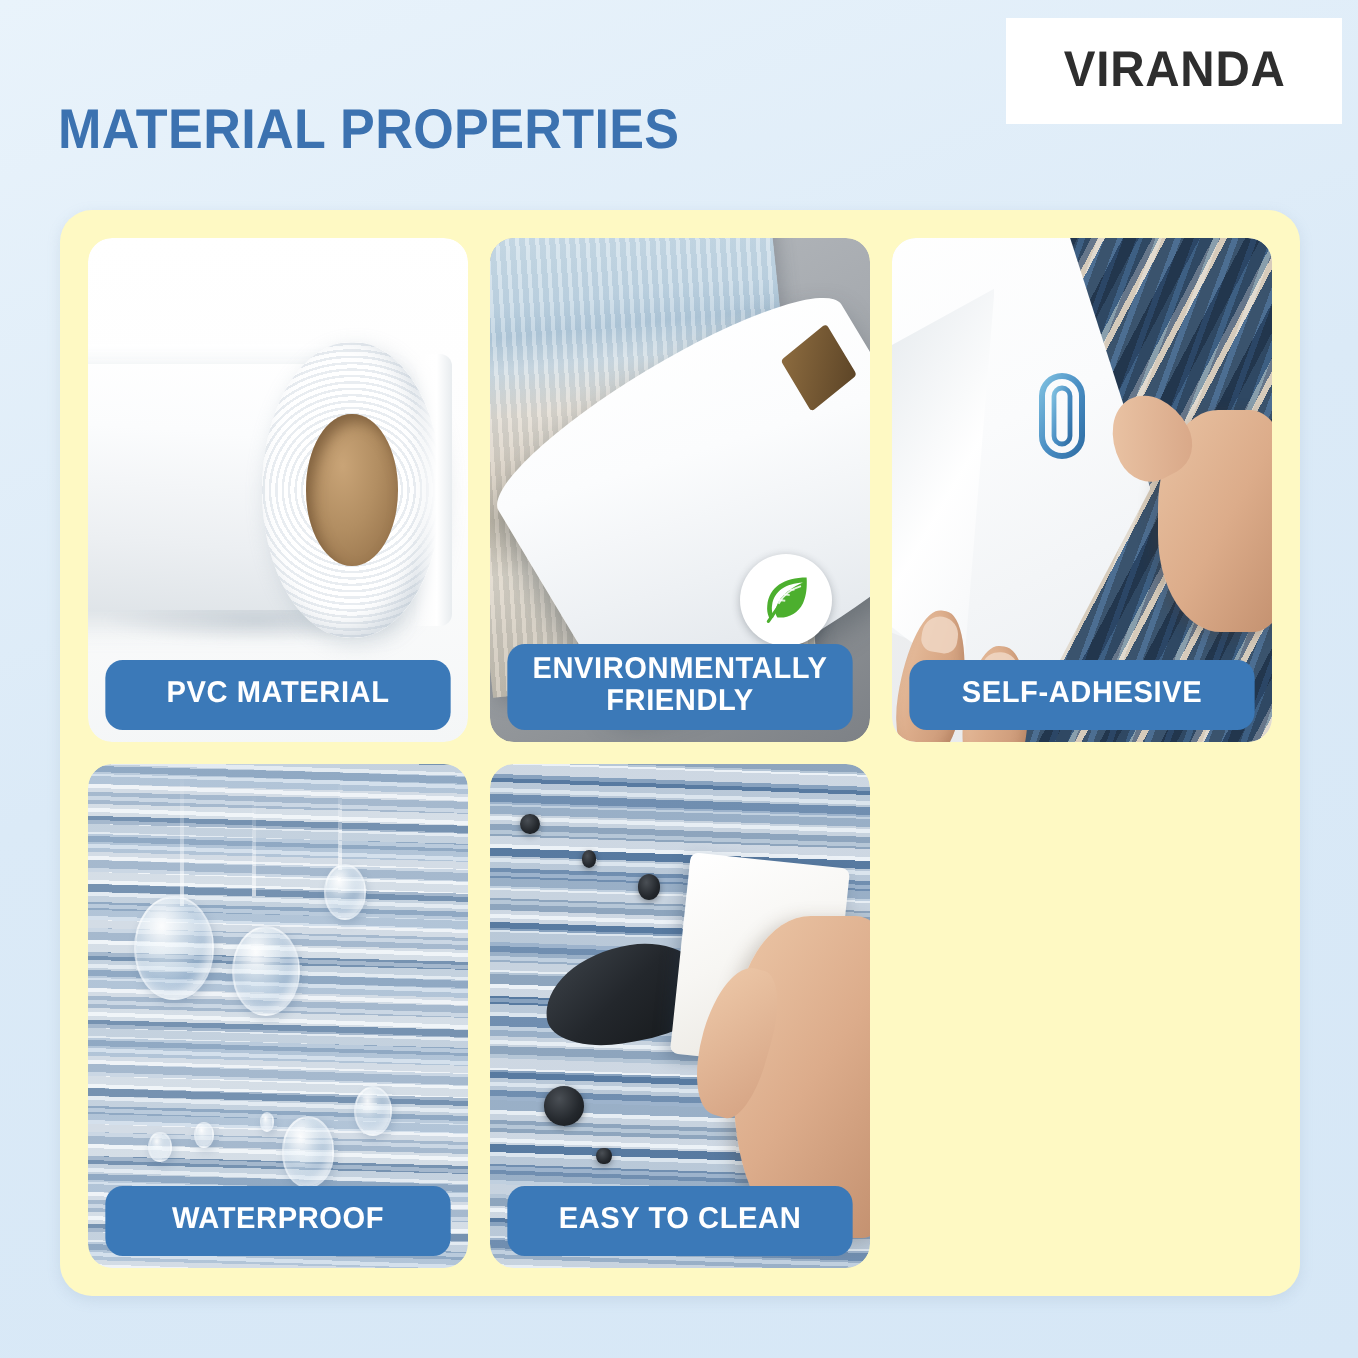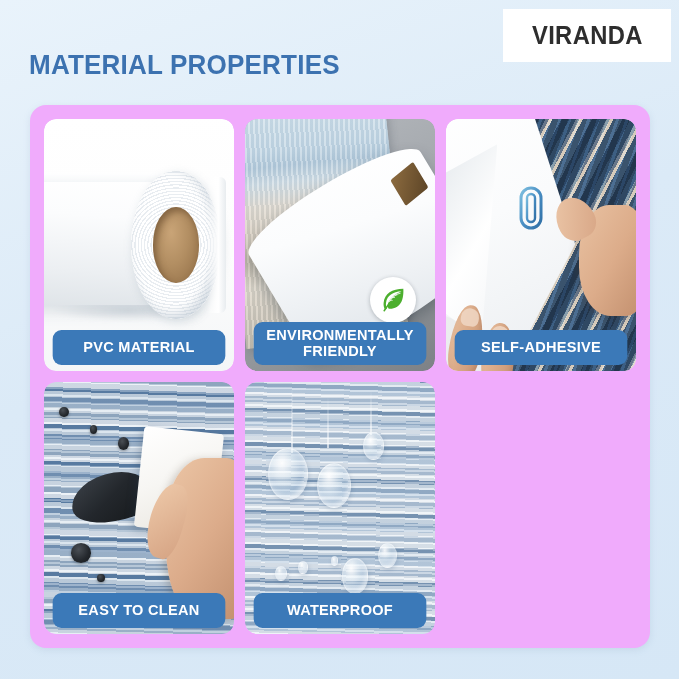--- a/index.html
+++ b/index.html
@@ -57,21 +57,21 @@
     transform: scaleX(0.95);
   }
 
   
   .card {
     position: absolute;
     left: 30px;
     top: 105px;
     width: 620px;
     height: 543px;
-    background: #f0abfc;
+    background: #fef9c3;
     border-radius: 16px;
     box-shadow: 0 2px 7px rgba(120,150,180,0.18);
     padding: 14px 14px;
   }
 
   .grid {
     width: 100%;
     height: 100%;
     display: grid;
     grid-template-columns: repeat(3, 1fr);
@@ -569,46 +569,46 @@
             <span class="nail"></span>
           </div>
         <div class="hand-finger hl-f2">
             <span class="nail"></span>
           </div>
       </div>
       <div class="tile-label">SELF-ADHESIVE</div>
     </div>
 
     <div class="tile">
-      <div class="tile-media m-clean">
-        <div class="stain-big"></div>
-        <div class="stain" style="left:8%; top:10%; width:5%; height:4%;"></div>
-        <div class="stain" style="left:24%; top:17%; width:4%; height:3.5%;"></div>
-        <div class="stain" style="left:39%; top:22%; width:6%; height:5%;"></div>
-        <div class="stain" style="left:14%; top:64%; width:11%; height:8%;"></div>
-        <div class="stain" style="left:28%; top:76%; width:4%; height:3.5%;"></div>
-        <div class="cloth"></div>
-        <div class="clean-hand"></div>
-        <div class="clean-thumb"></div>
-      </div>
-      <div class="tile-label">EASY TO CLEAN</div>
-    </div>
-
-    <div class="tile">
       <div class="tile-media m-water">
         <div class="trail" style="left:24%; top:2%; height:26%;"></div>
         <div class="trail" style="left:43%; top:6%; height:20%;"></div>
         <div class="trail" style="left:66%; top:3%; height:18%;"></div>
         <div class="drop" style="left:12%; top:26%; width:21%; height:21%;"></div>
         <div class="drop" style="left:38%; top:32%; width:18%; height:18%;"></div>
         <div class="drop" style="left:62%; top:20%; width:11%; height:11%;"></div>
         <div class="drop" style="left:51%; top:70%; width:14%; height:14%;"></div>
         <div class="drop" style="left:70%; top:64%; width:10%; height:10%;"></div>
         <div class="drop" style="left:16%; top:73%; width:6%; height:6%;"></div>
         <div class="drop" style="left:28%; top:71%; width:5%; height:5%;"></div>
         <div class="drop" style="left:45%; top:69%; width:4%; height:4%;"></div>
       </div>
       <div class="tile-label">WATERPROOF</div>
     </div>
 
+    <div class="tile">
+      <div class="tile-media m-clean">
+        <div class="stain-big"></div>
+        <div class="stain" style="left:8%; top:10%; width:5%; height:4%;"></div>
+        <div class="stain" style="left:24%; top:17%; width:4%; height:3.5%;"></div>
+        <div class="stain" style="left:39%; top:22%; width:6%; height:5%;"></div>
+        <div class="stain" style="left:14%; top:64%; width:11%; height:8%;"></div>
+        <div class="stain" style="left:28%; top:76%; width:4%; height:3.5%;"></div>
+        <div class="cloth"></div>
+        <div class="clean-hand"></div>
+        <div class="clean-thumb"></div>
+      </div>
+      <div class="tile-label">EASY TO CLEAN</div>
+    </div>
+
 
   </div>
 </div>
 
 </body></html>

